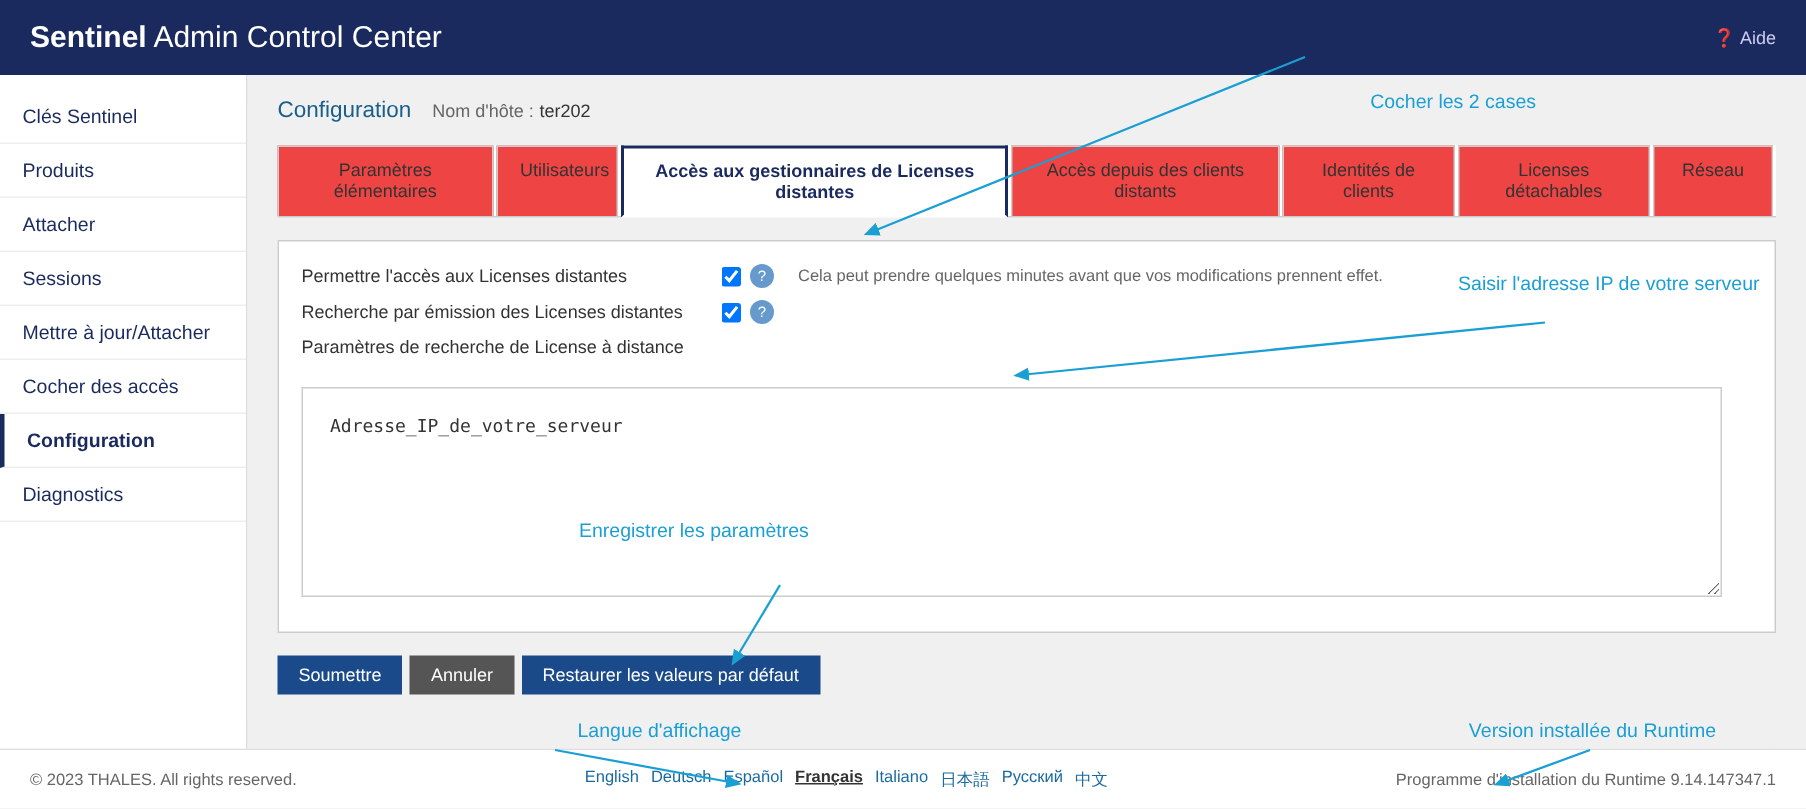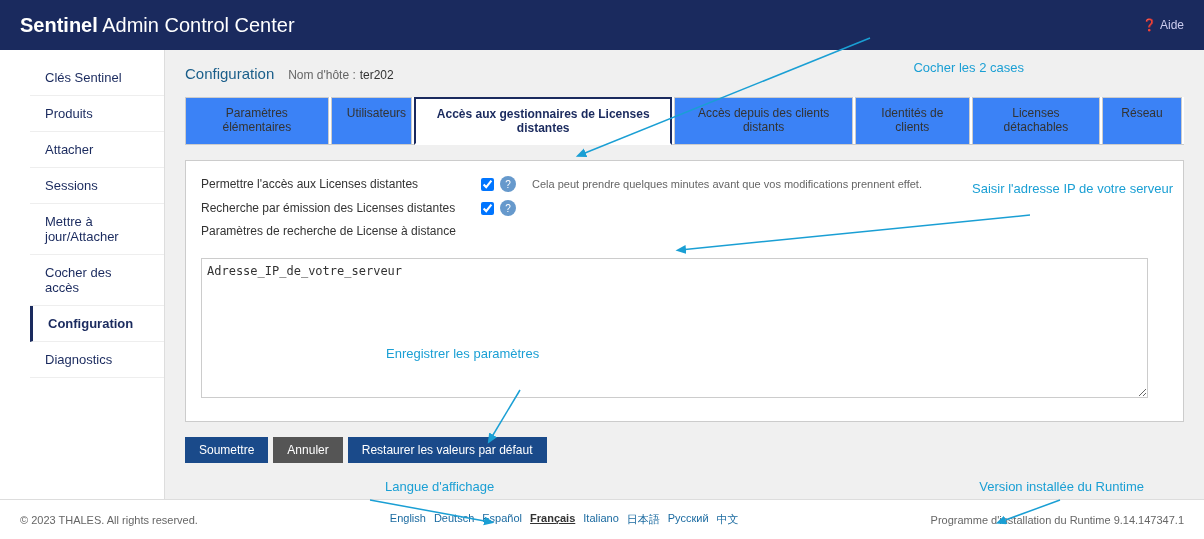--- a/index.html
+++ b/index.html
@@ -22,21 +22,20 @@
 
     
     .layout { display: flex; min-height: calc(539px - 50px - 40px); }
 
     
     .sidebar {
       width: 165px;
       background: white;
       border-right: 1px solid #ddd;
       padding-top: 10px;
-      padding-left: 30px;
     }
     .sidebar-item {
       padding: 10px 15px;
       cursor: pointer;
       color: #1a2a5e;
       font-size: 13px;
       border-bottom: 1px solid #eee;
     }
     .sidebar-item.active {
       background: white;
@@ -68,21 +67,21 @@
       margin-bottom: 15px;
       background: white;
     }
     .tab {
       padding: 8px 15px;
       cursor: pointer;
       font-size: 12px;
       text-align: center;
       border: 1px solid #ccc;
       border-bottom: none;
-      background: #3b82f6;
+      background: #ef4444;
       color: #333;
       margin-right: 2px;
       min-width: 80px;
     }
     .tab.active {
       background: white;
       border-bottom: 1px solid white;
       font-weight: bold;
       border: 2px solid #1a2a5e;
       border-bottom: 2px solid white;
@@ -113,21 +112,21 @@
       font-size: 10px;
       display: inline-flex; align-items: center; justify-content: center;
       cursor: pointer;
     }
     .hint-text { color: #666; font-size: 11px; margin-left: 10px; }
 
     .textarea-field {
       width: 100%;
       height: 140px;
       border: 1px solid #ccc;
-      padding: 5px;
+      padding: 18px;
       font-family: monospace;
       font-size: 12px;
       color: #333;
       resize: both;
     }
     .textarea-label { font-size: 12px; color: #333; margin-bottom: 16px; }
 
     
     .button-row {
       margin-top: 15px;

